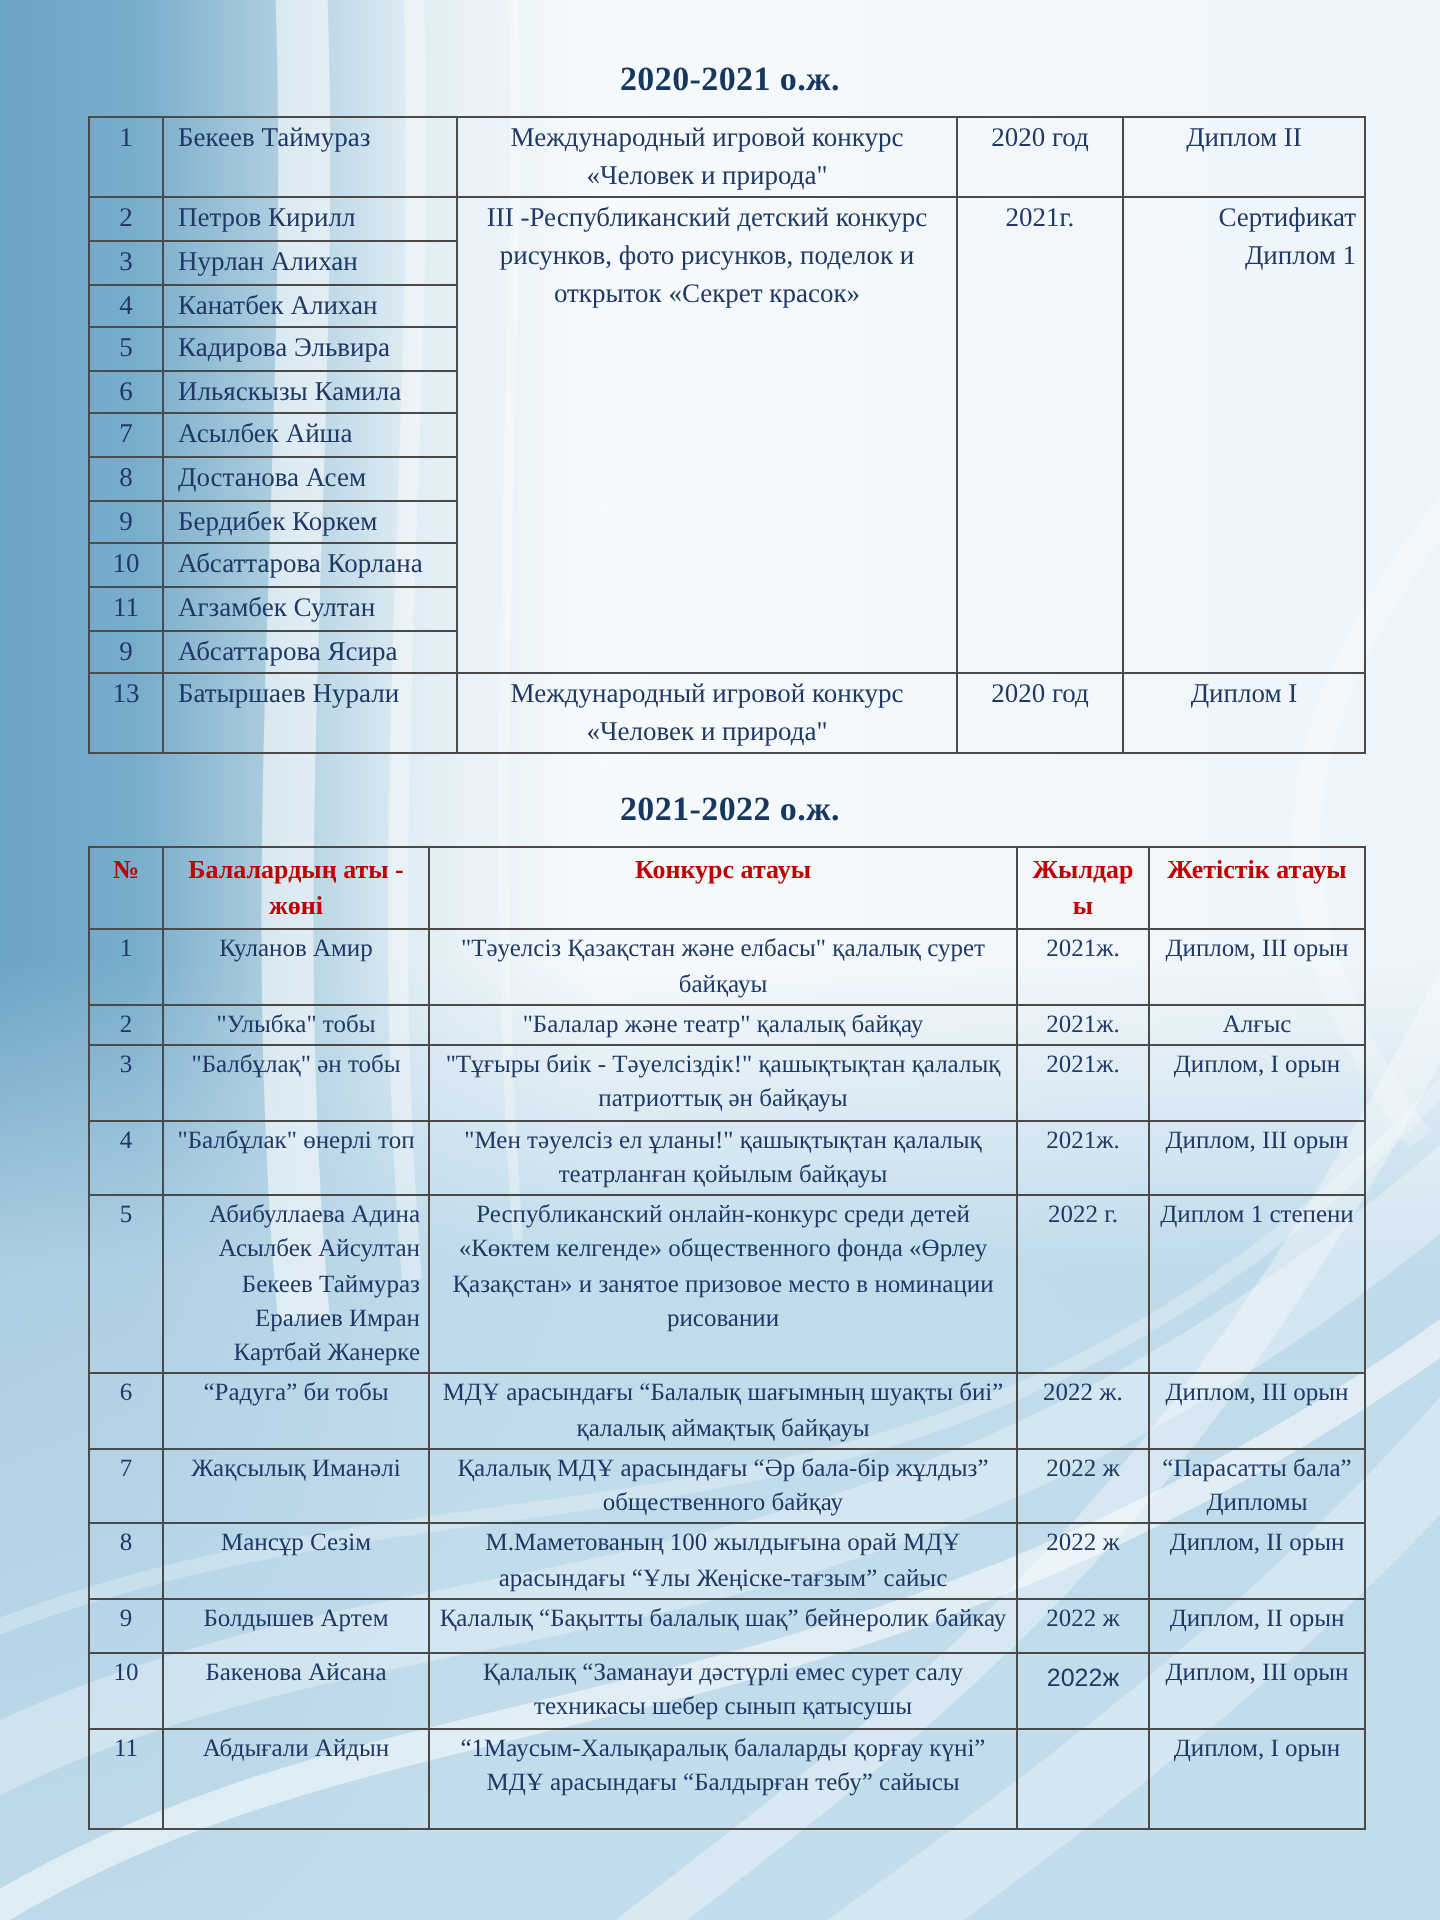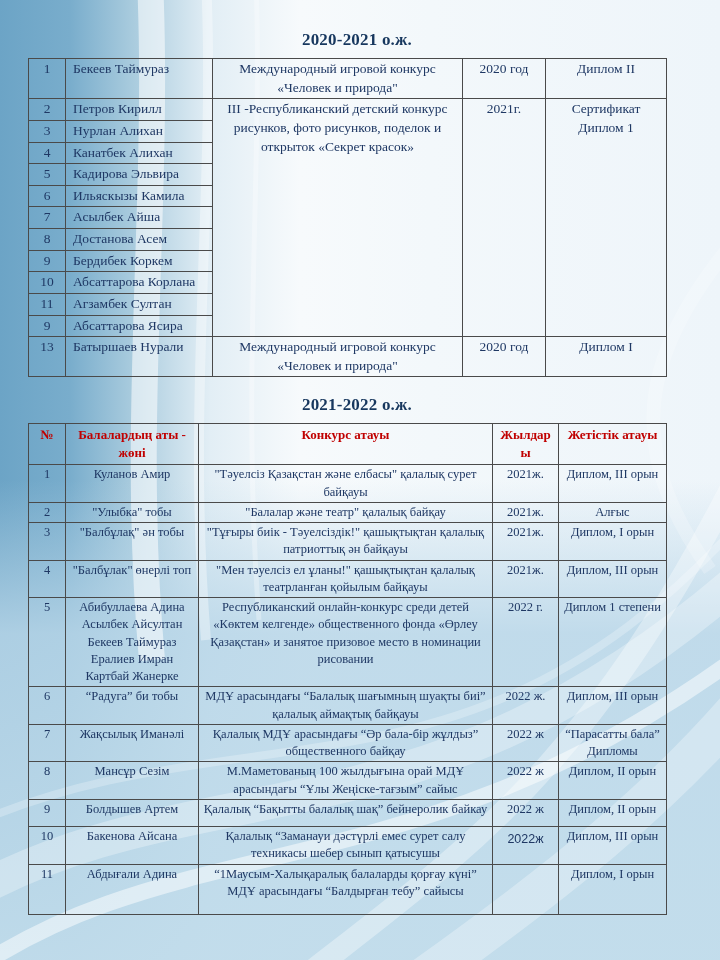--- a/index.html
+++ b/index.html
@@ -7,39 +7,39 @@
     width:720px;height:960px;position:relative;overflow:hidden;
     font-family:"Liberation Serif","DejaVu Serif",serif;
   }
   .bg{
     position:absolute;inset:0;z-index:0;
     background:
       linear-gradient(to bottom, rgba(195,221,236,0) 50%, rgba(184,214,232,0.85) 66%, rgba(193,220,235,0.97) 100%),
       linear-gradient(to right, #6ca4c6 0px, #79adcc 70px, #a7cadd 130px, #e2eef5 210px, #f7fafc 300px, #f3f8fb 430px, #eef5fa 720px);
   }
   .bg svg{position:absolute;inset:0;}
-  .page{position:relative;z-index:1;padding:30px 34px 0 28px;}
+  .page{position:relative;z-index:1;padding:30px 34px 0 44px;}
   .title{
     text-align:center;font-weight:bold;font-size:17px;color:#17375E;
     letter-spacing:0.2px;margin:0 0 8px 0;
   }
   .title2{margin-top:18px;}
   table{
     border-collapse:collapse;table-layout:fixed;width:638px;
     background:transparent;
   }
   td,th{
     border:1px solid #4a4a4a;vertical-align:top;text-align:center;
     color:#1F3864;padding:1px 4px;line-height:1.38;word-wrap:break-word;
   }
   .t1 td{font-size:13.5px;}
   .t2 td{font-size:12.5px;}
   .t2 th{font-size:13px;font-weight:bold;color:#C00000;padding:2px 3px;}
   .c-name-left{text-align:left;padding-left:7px;}
-  .pre{white-space:pre-line;}
+  .pre{white-space:pre-line;text-align:right;}
   .year-sans{font-family:Liberation Sans, sans-serif;font-size:12px;padding-top:4px;}
   .pad-b td{padding-bottom:14px;}
   .pad-s td{padding-bottom:8px;}
 </style>
 </head>
 <body>
 
 <div class="bg">
   <svg width="720" height="960" viewBox="0 0 720 960">
     <path d="M150,-20 C160,200 130,420 152,660" stroke="rgba(255,255,255,0.55)" stroke-width="26" fill="none"></path>
@@ -219,21 +219,21 @@
     </tr>
     <tr>
       <td>10</td>
       <td>Бакенова Айсана</td>
       <td>Қалалық “Заманауи дәстүрлі емес  сурет салу техникасы  шебер сынып  қатысушы</td>
       <td class="year-sans">2022ж</td>
       <td>Диплом,  III орын</td>
     </tr>
     <tr class="pad-b">
       <td>11</td>
-      <td>Абдығали Адина</td>
+      <td>Абдығали Айдын</td>
       <td>“1Маусым-Халықаралық балаларды қорғау күні” МДҰ арасындағы  “Балдырған тебу” сайысы</td>
       <td></td>
       <td>Диплом,  I орын</td>
     </tr>
   </tbody>
     </table>
 
 </div>
 
 </body></html>

